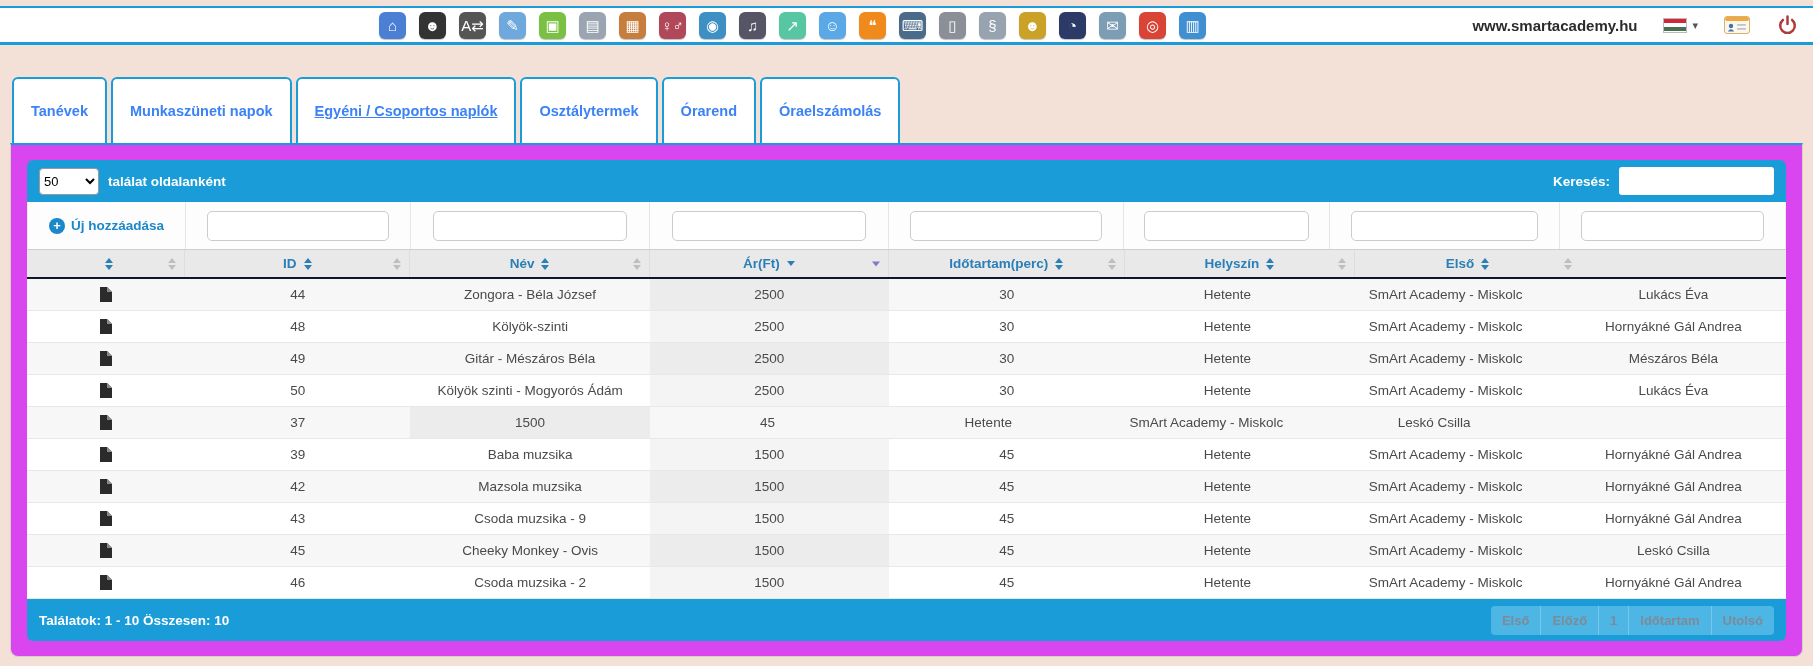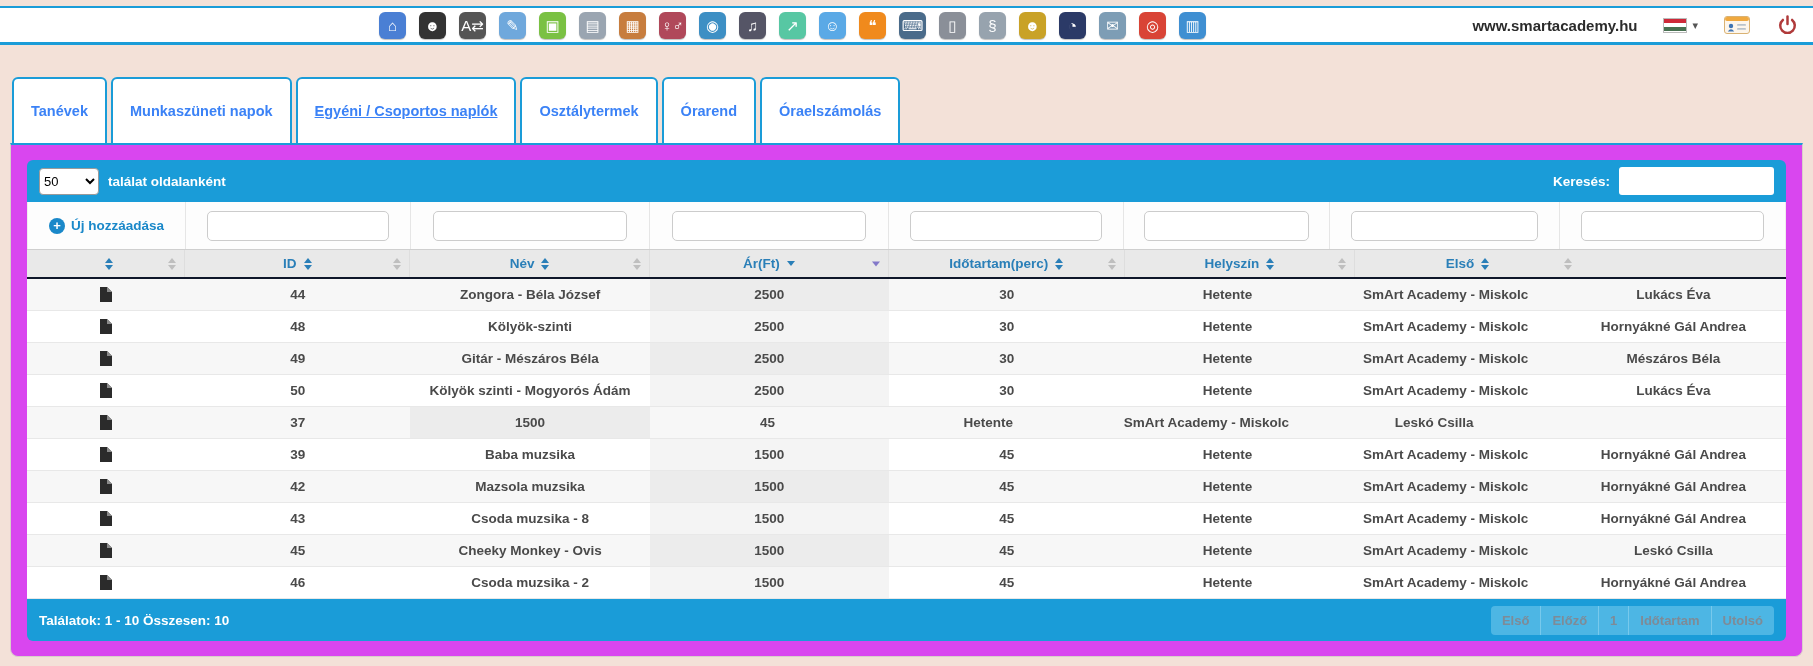--- a/index.html
+++ b/index.html
@@ -83,21 +83,21 @@
     cursor: pointer; border-right: 1px solid #dedede;
   }
   .hcell:last-child { border-right: none; }
   .tri { display: block; width: 0; height: 0; border-left: 4px solid transparent; border-right: 4px solid transparent; }
   .tri.up { border-bottom: 5px solid currentColor; margin-bottom: 2px; }
   .tri.down { border-top: 5px solid currentColor; }
   .carets { color: #2a7fb8; display: inline-flex; flex-direction: column; margin-left: 7px; }
   .side-carets { position: absolute; right: 8px; top: 50%; transform: translateY(-50%); display: inline-flex; flex-direction: column; color: #bfbfbf; }
   .side-carets.active { color: #8379c9; }
   
-  .trow { display: flex; border-bottom: 1px solid #e8e8e8; font-size: 13.5px; color: #4a4a4a; font-weight: bold; }
+  .trow { display: flex; border-bottom: 1px solid #e8e8e8; font-size: 13.5px; color: #4a4a4a; }
   .trow.odd { background: #f7f7f7; }
   .trow.even { background: #ffffff; }
   .tcell { display: flex; align-items: center; justify-content: center; min-height: 31px; padding: 2px 6px; text-align: center; }
   .tcell.sorted-col { background: rgba(0,0,0,0.045); }
   .doc { display: inline-flex; cursor: pointer; }
   
   .c0 { width: 9.0%; } .c1 { width: 12.8%; } .c2 { width: 13.6%; } .c3 { width: 13.6%; }
   .c4 { width: 13.4%; } .c5 { width: 11.7%; } .c6 { width: 13.1%; } .c7 { width: 12.8%; }
   
   .pager { display: flex; border-radius: 4px; overflow: hidden; }
@@ -411,21 +411,21 @@
       <div class="trow even">
         <div class="tcell c0">
           <span class="doc">
             <svg width="12" height="15" viewBox="0 0 12 15">
               <path d="M0 0h7l5 5v10H0z" fill="#2b2b2b"></path>
               <path d="M7 0l5 5H7z" fill="#8a8a8a"></path>
             </svg>
           </span>
         </div>
         <div class="tcell c1">43</div>
-        <div class="tcell c2">Csoda muzsika - 8</div>
+        <div class="tcell c2">Csoda muzsika - 9</div>
         <div class="tcell c3 sorted-col">1500</div>
         <div class="tcell c4">45</div>
         <div class="tcell c5">Hetente</div>
         <div class="tcell c6">SmArt Academy - Miskolc</div>
         <div class="tcell c7">Hornyákné Gál Andrea</div>
       </div>
       <div class="trow odd">
         <div class="tcell c0">
           <span class="doc">
             <svg width="12" height="15" viewBox="0 0 12 15">

